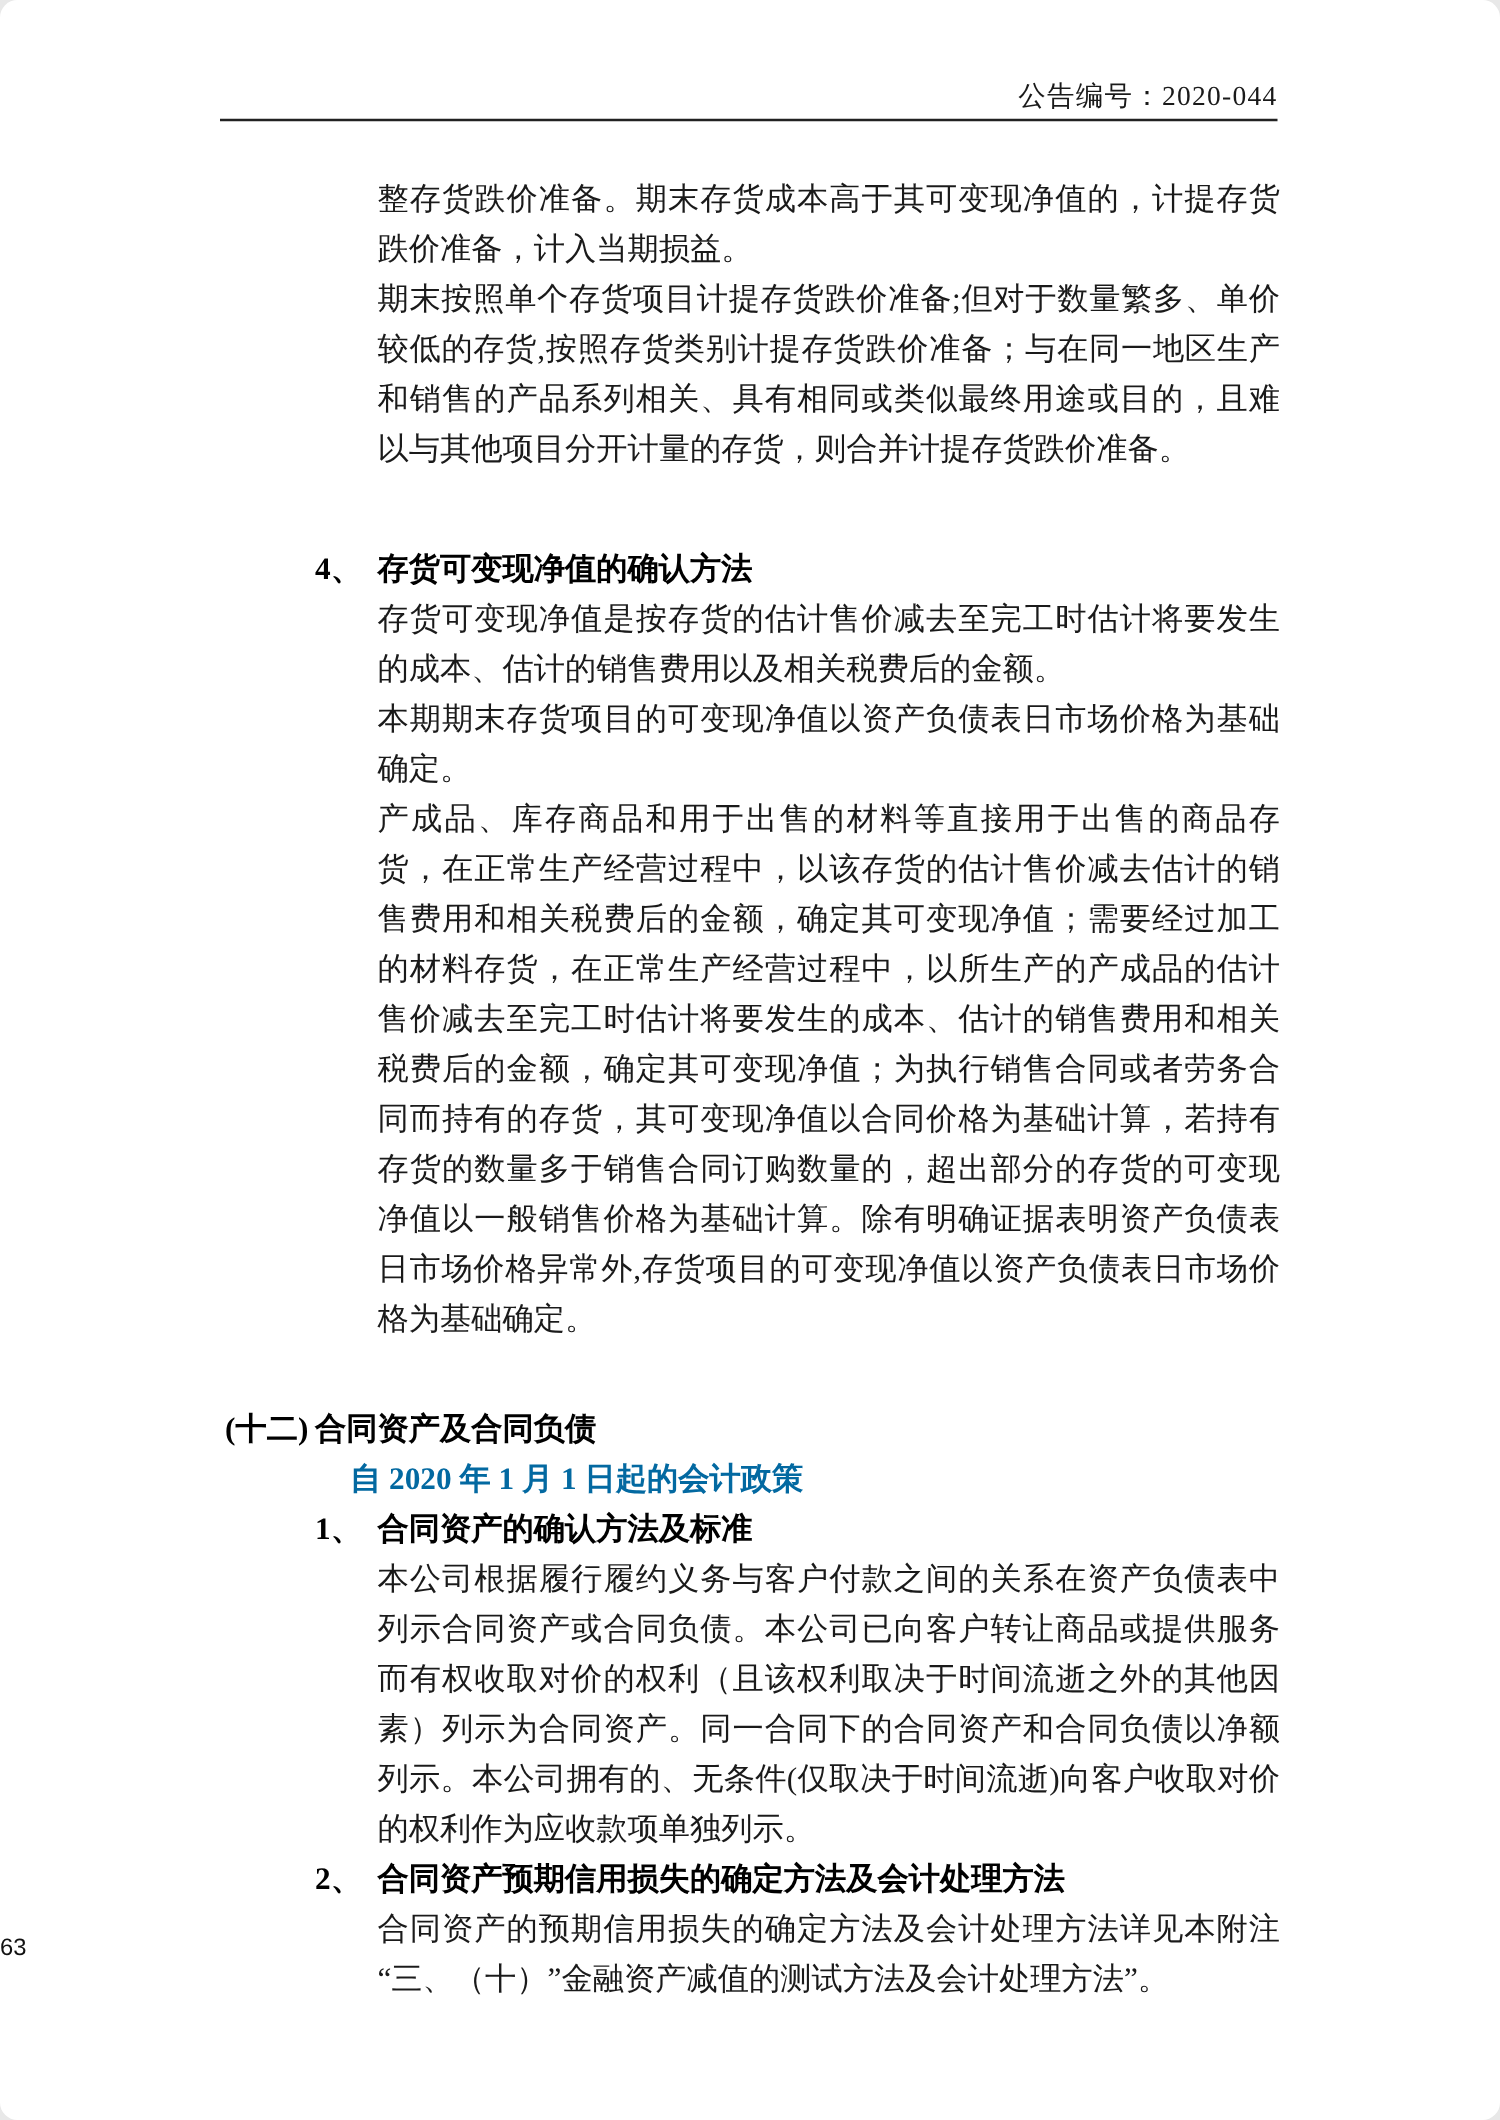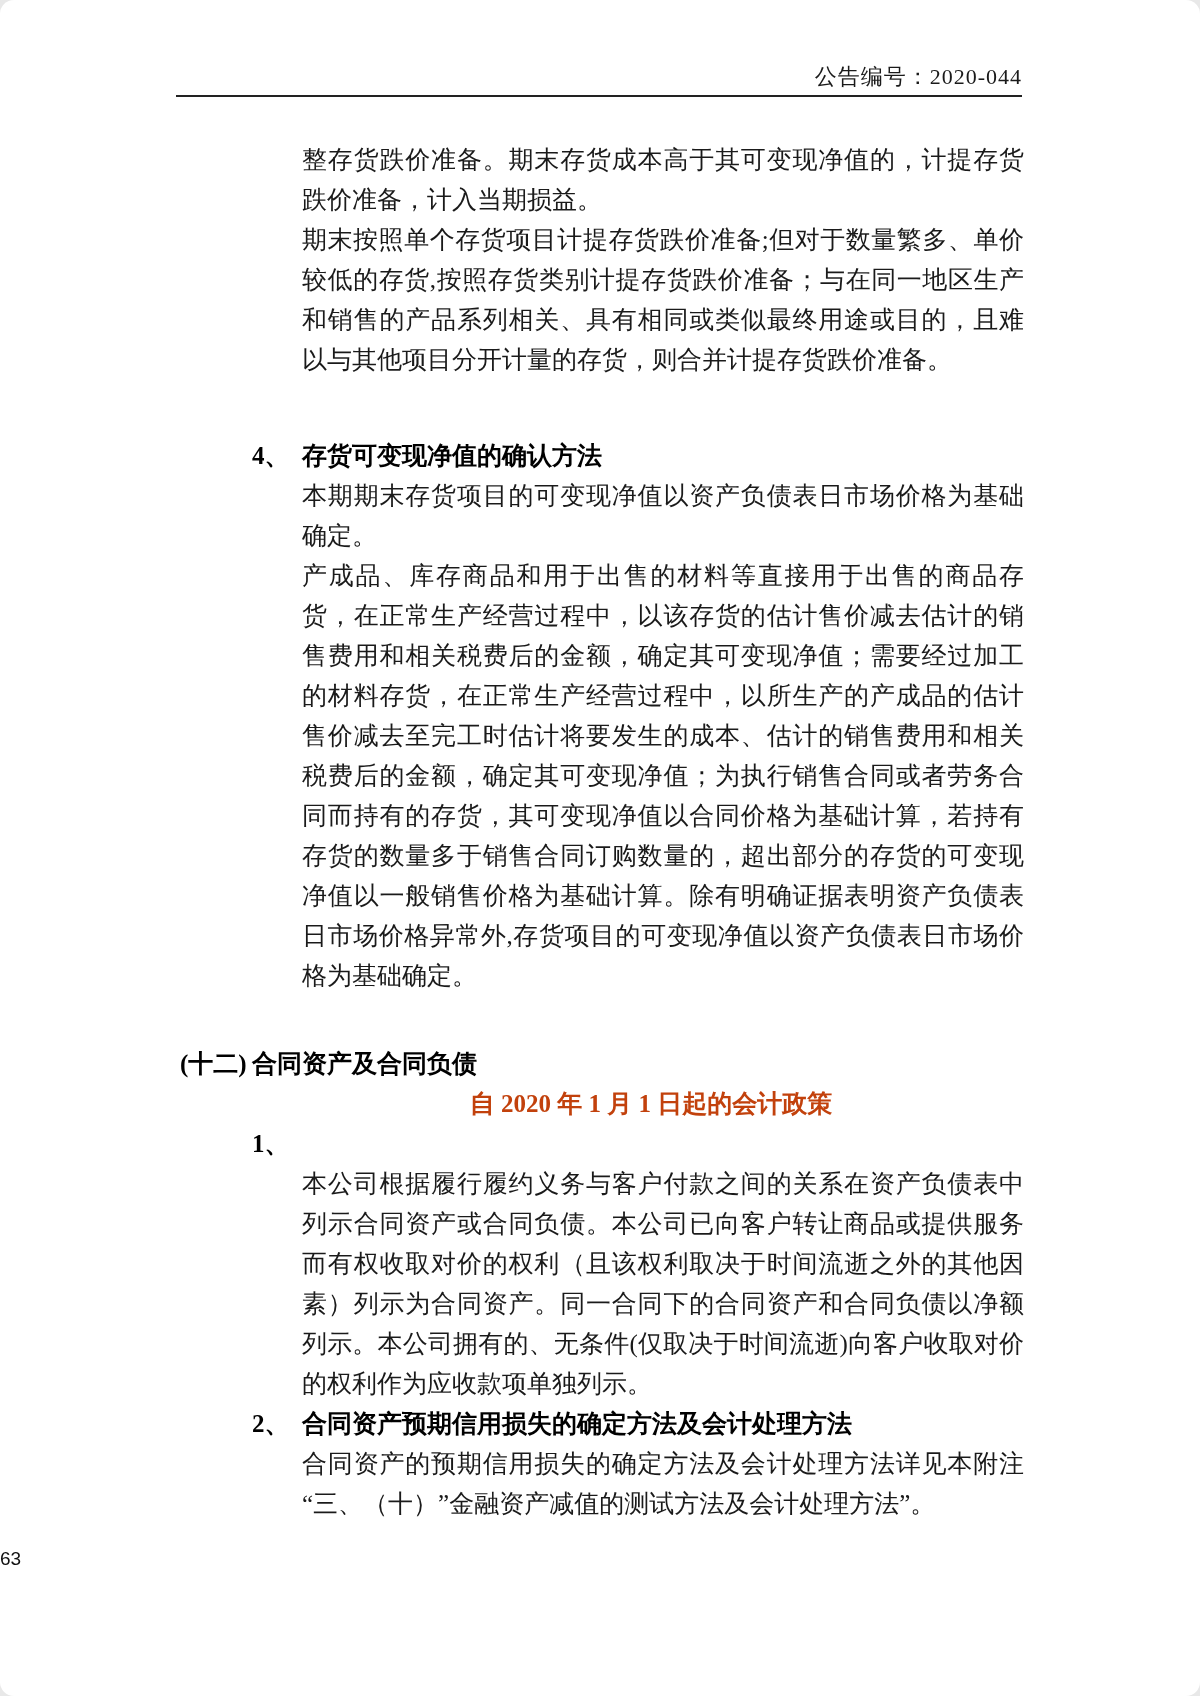--- a/index.html
+++ b/index.html
@@ -51,22 +51,21 @@
     color: #000000;
   }
   .hrow .h-num { flex: 0 0 auto; }
   .hrow.num-heading { margin-left: 72px; }
   .hrow.num-heading .h-num { width: 50px; }
   .hrow.section-heading { margin-left: 0; }
   .hrow.section-heading .h-num { width: 72px; }
   .sub-heading {
     margin-left: 100px;
     font-weight: bold;
-    color: #c2410c;
-    text-align: center;
+    color: #0369a1;
   }
   .gap-lg { margin-top: 56px; }
   .gap-md { margin-top: 48px; }
   .footer {
     position: absolute;
     top: 1548px;
     left: 0;
     width: 100%;
     text-align: left;
     font-family: "Liberation Sans", "DejaVu Sans", sans-serif;
@@ -87,34 +86,36 @@
 
     <p class="para">整存货跌价准备。期末存货成本高于其可变现净值的，计提存货跌价准备，计入当期损益。</p>
 
     <p class="para">期末按照单个存货项目计提存货跌价准备;但对于数量繁多、单价较低的存货,按照存货类别计提存货跌价准备；与在同一地区生产和销售的产品系列相关、具有相同或类似最终用途或目的，且难以与其他项目分开计量的存货，则合并计提存货跌价准备。</p>
 
     <div class="hrow num-heading gap-lg">
       <span class="h-num">4、</span>
       <span class="h-title">存货可变现净值的确认方法</span>
     </div>
 
+    <p class="para">存货可变现净值是按存货的估计售价减去至完工时估计将要发生的成本、估计的销售费用以及相关税费后的金额。</p>
 
     <p class="para">本期期末存货项目的可变现净值以资产负债表日市场价格为基础确定。</p>
 
     <p class="para">产成品、库存商品和用于出售的材料等直接用于出售的商品存货，在正常生产经营过程中，以该存货的估计售价减去估计的销售费用和相关税费后的金额，确定其可变现净值；需要经过加工的材料存货，在正常生产经营过程中，以所生产的产成品的估计售价减去至完工时估计将要发生的成本、估计的销售费用和相关税费后的金额，确定其可变现净值；为执行销售合同或者劳务合同而持有的存货，其可变现净值以合同价格为基础计算，若持有存货的数量多于销售合同订购数量的，超出部分的存货的可变现净值以一般销售价格为基础计算。除有明确证据表明资产负债表日市场价格异常外,存货项目的可变现净值以资产负债表日市场价格为基础确定。</p>
 
     <div class="hrow section-heading gap-md">
       <span class="h-num">(十二)</span>
       <span class="h-title">合同资产及合同负债</span>
     </div>
 
     <div class="sub-heading">自 2020 年 1 月 1 日起的会计政策</div>
 
     <div class="hrow num-heading">
       <span class="h-num">1、</span>
+      <span class="h-title">合同资产的确认方法及标准</span>
     </div>
 
     <p class="para">本公司根据履行履约义务与客户付款之间的关系在资产负债表中列示合同资产或合同负债。本公司已向客户转让商品或提供服务而有权收取对价的权利（且该权利取决于时间流逝之外的其他因素）列示为合同资产。同一合同下的合同资产和合同负债以净额列示。本公司拥有的、无条件(仅取决于时间流逝)向客户收取对价的权利作为应收款项单独列示。</p>
 
     <div class="hrow num-heading">
       <span class="h-num">2、</span>
       <span class="h-title">合同资产预期信用损失的确定方法及会计处理方法</span>
     </div>
 
     <p class="para">合同资产的预期信用损失的确定方法及会计处理方法详见本附注“三、（十）”金融资产减值的测试方法及会计处理方法”。</p>

